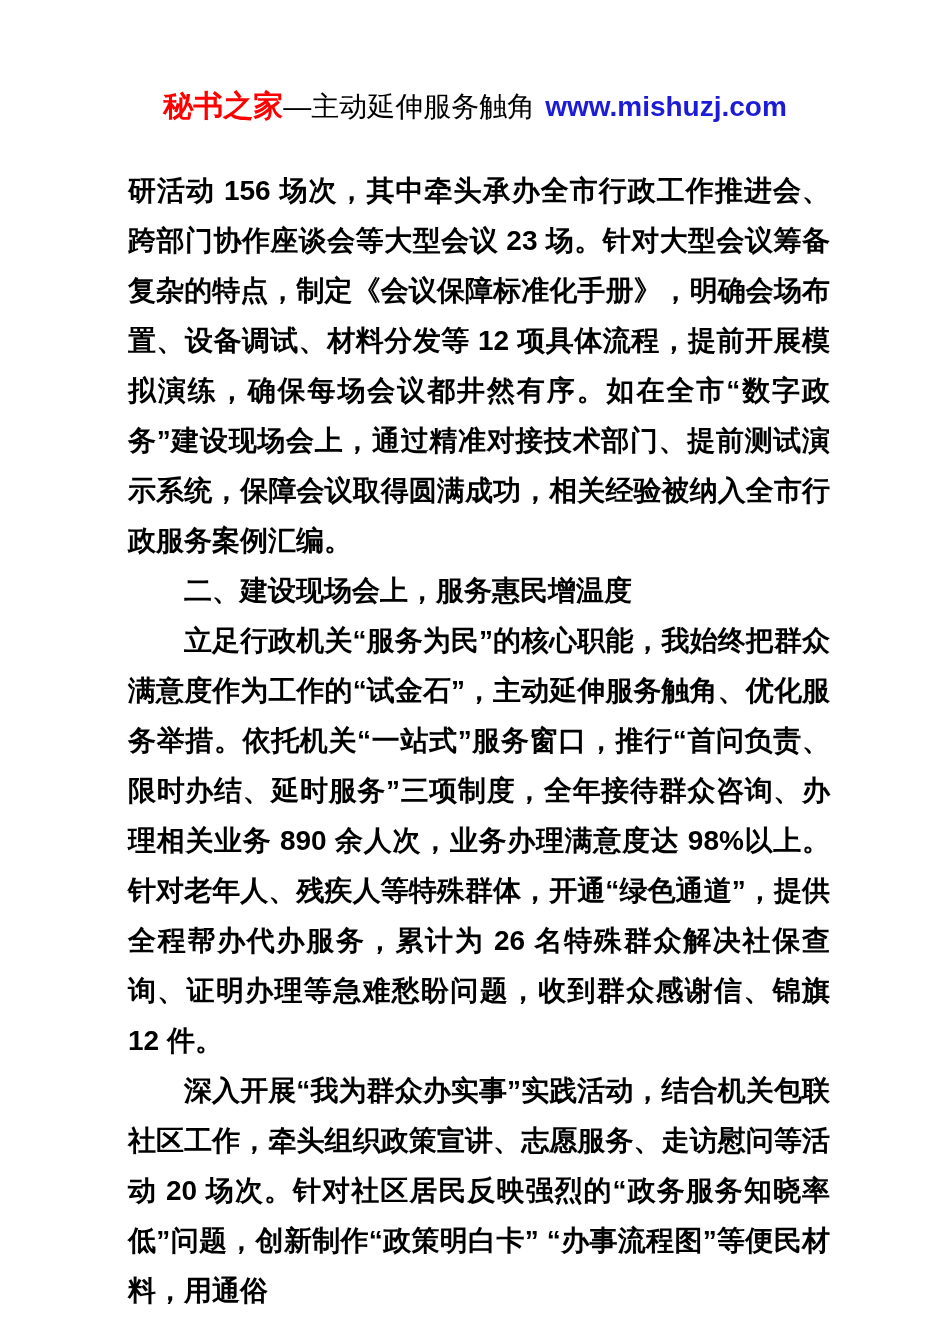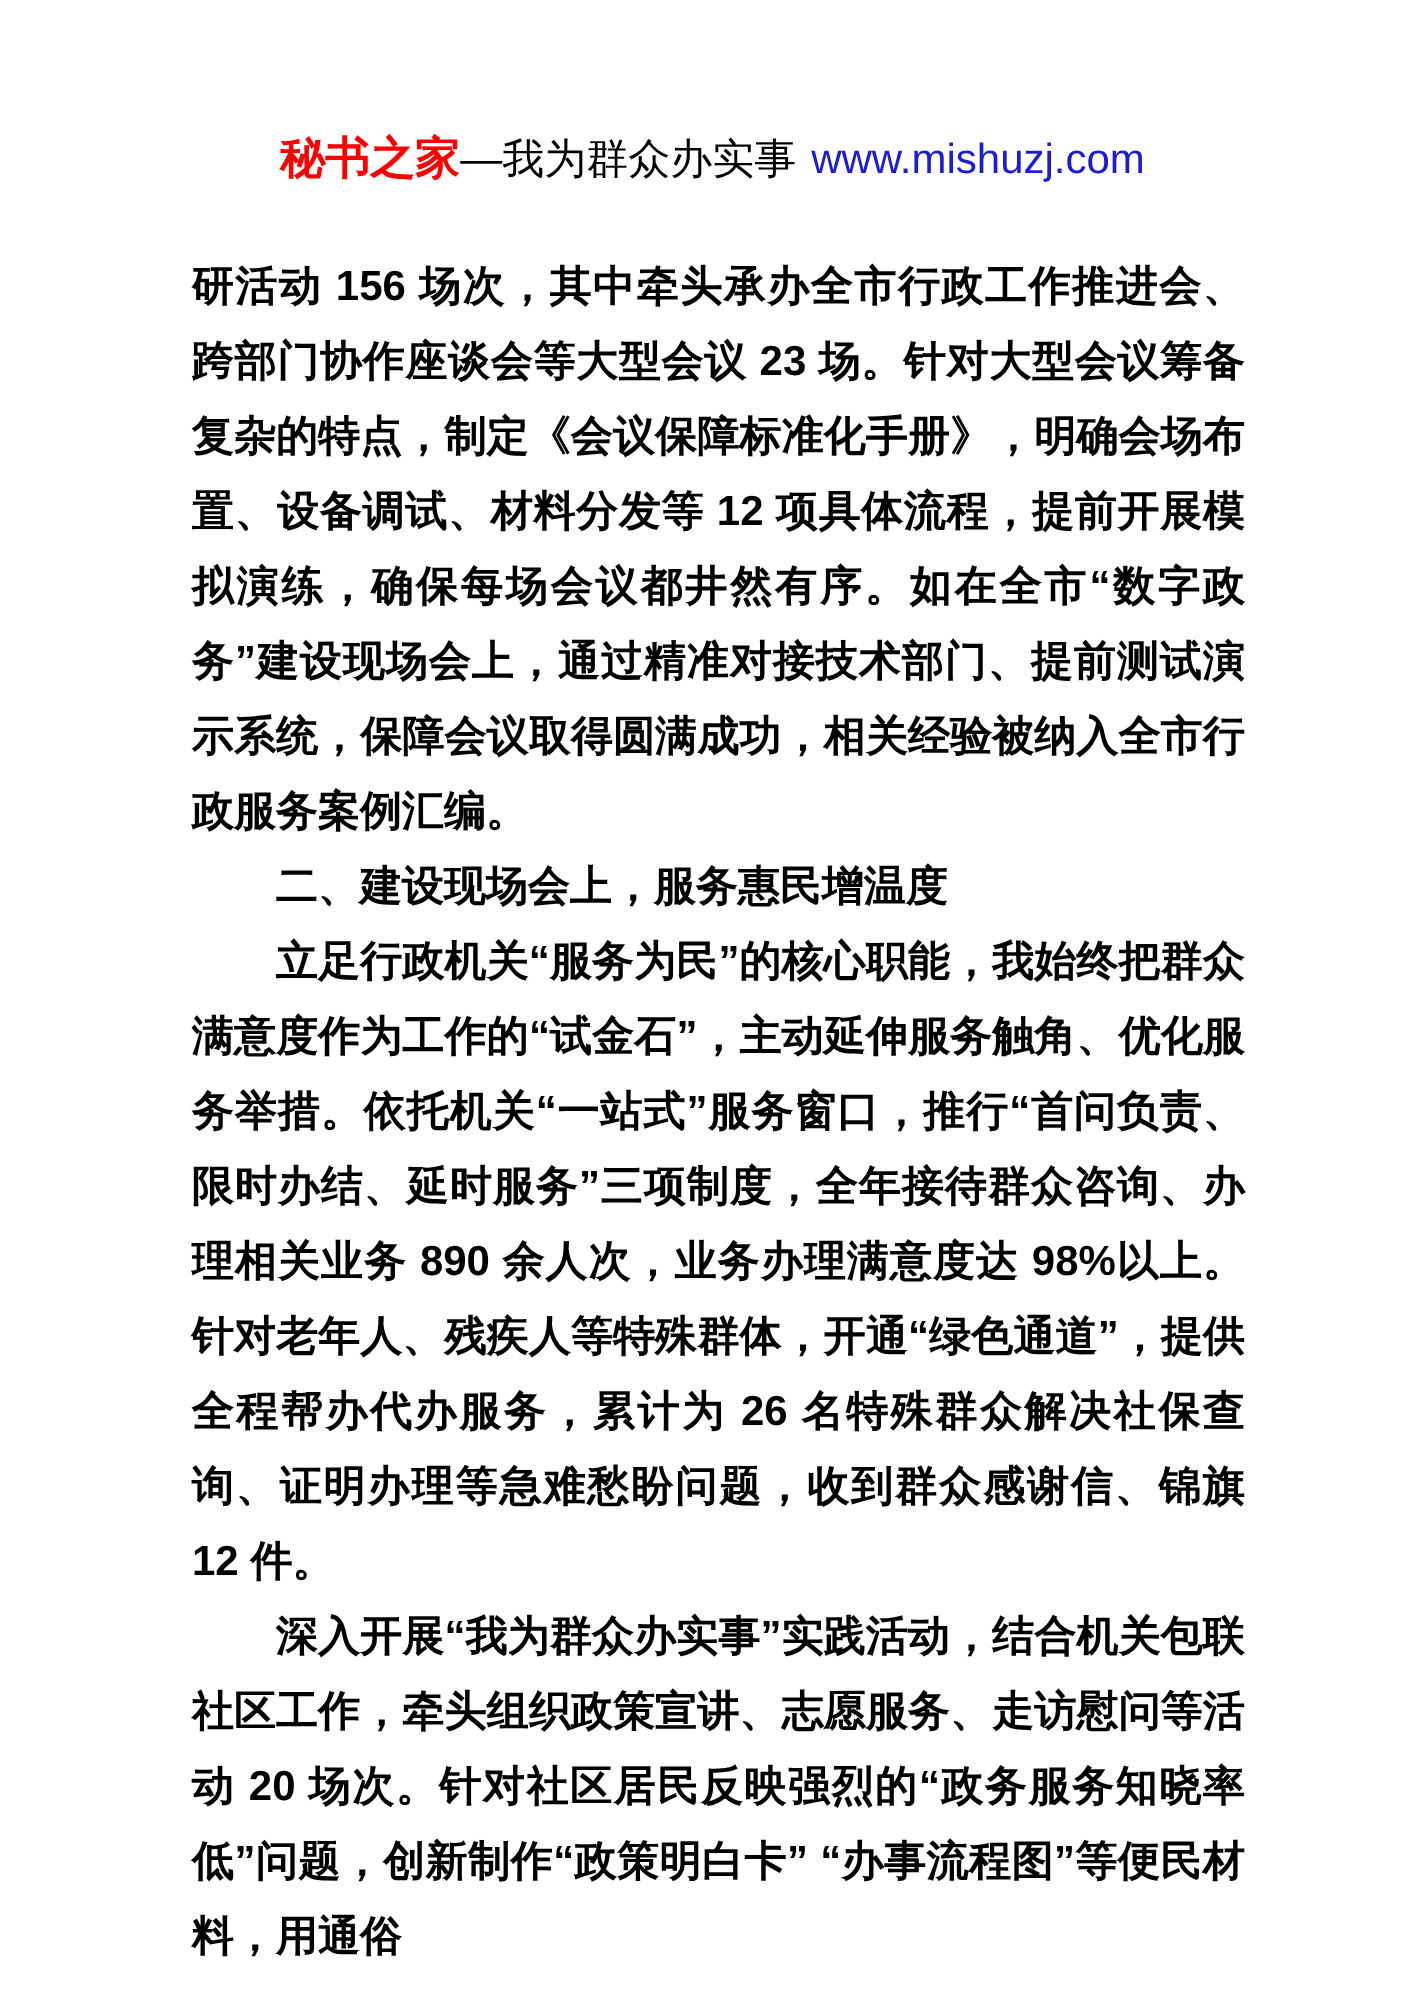--- a/index.html
+++ b/index.html
@@ -33,21 +33,21 @@
     margin-top: 14px;
   }
   .doc-header .separator,
   .doc-header .tagline {
     color: #000000;
     font-weight: normal;
   }
   .doc-header .url {
     color: #1c1cd6;
     margin-left: 10px;
-    font-weight: normal;
+    font-weight: bold;
   }
   .doc-body {
     position: absolute;
     top: 166px;
     left: 128px;
     width: 702px;
     color: #000000;
     font-size: 28px;
     line-height: 50px;
     text-align: justify;
@@ -61,21 +61,21 @@
   .doc-body p.indent {
     text-indent: 2em;
   }
 </style>
 </head>
 <body>
 
 <div class="page">
 
   <div class="doc-header">
-    <span class="site-name">秘书之家</span><span class="separator">—</span><span class="tagline">我为群众办实事</span><span class="url">www.mishuzj.com</span>
+    <span class="site-name">秘书之家</span><span class="separator">—</span><span class="tagline">主动延伸服务触角</span><span class="url">www.mishuzj.com</span>
   </div>
 
   <div class="doc-body">
     <p>研活动 156 场次，其中牵头承办全市行政工作推进会、跨部门协作座谈会等大型会议 23 场。针对大型会议筹备复杂的特点，制定《会议保障标准化手册》，明确会场布置、设备调试、材料分发等 12 项具体流程，提前开展模拟演练，确保每场会议都井然有序。如在全市“数字政务”建设现场会上，通过精准对接技术部门、提前测试演示系统，保障会议取得圆满成功，相关经验被纳入全市行政服务案例汇编。</p>
     <p class="indent">二、建设现场会上，服务惠民增温度</p>
     <p class="indent">立足行政机关“服务为民”的核心职能，我始终把群众满意度作为工作的“试金石”，主动延伸服务触角、优化服务举措。依托机关“一站式”服务窗口，推行“首问负责、限时办结、延时服务”三项制度，全年接待群众咨询、办理相关业务 890 余人次，业务办理满意度达 98%以上。针对老年人、残疾人等特殊群体，开通“绿色通道”，提供全程帮办代办服务，累计为 26 名特殊群众解决社保查询、证明办理等急难愁盼问题，收到群众感谢信、锦旗 12 件。</p>
     <p class="indent">深入开展“我为群众办实事”实践活动，结合机关包联社区工作，牵头组织政策宣讲、志愿服务、走访慰问等活动 20 场次。针对社区居民反映强烈的“政务服务知晓率低”问题，创新制作“政策明白卡” “办事流程图”等便民材料，用通俗</p>
   </div>
 
 </div>

